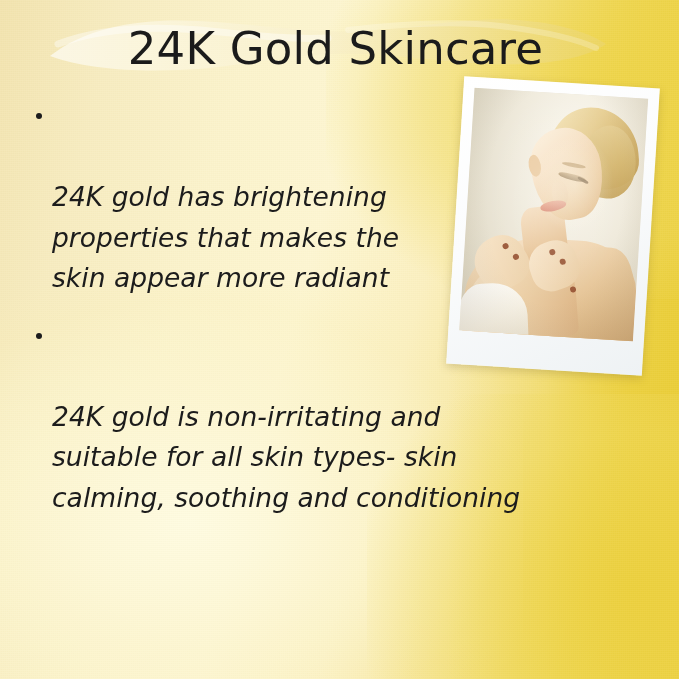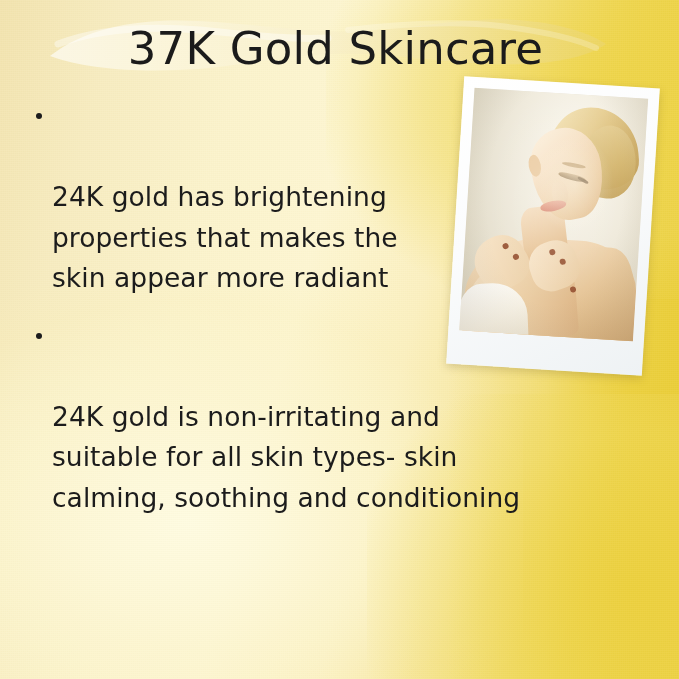--- a/index.html
+++ b/index.html
@@ -134,20 +134,21 @@
   }
   .bullet {
     position: relative;
     padding-left: 22px;
     color: #1c1c1c;
     font-size: 26.5px;
     line-height: 40.5px;
     letter-spacing: 0.05px;
     margin-bottom: 17px;
     white-space: pre-line;
+    font-style: italic;
   }
   .bullet .dot {
     position: absolute;
     left: 6px;
     top: 17px;
     width: 6px;
     height: 6px;
     border-radius: 50%;
     background: #1c1c1c;
   }
@@ -390,21 +391,21 @@
       </linearGradient>
     </defs>
     <path d="M2,52 C40,22 96,14 150,17 C214,20 262,30 318,27
              C372,24 420,12 470,16 C510,19 540,28 558,40
              C536,56 492,62 440,60 C386,58 340,48 286,50
              C228,52 186,64 130,66 C82,68 34,64 2,52 Z" fill="url(#bstroke)"></path>
     <path d="M10,40 C52,24 104,22 152,26 C196,30 236,36 280,34" stroke="#ffffff" stroke-opacity="0.40" stroke-width="7" fill="none" stroke-linecap="round"></path>
     <path d="M300,26 C350,20 404,16 452,22 C492,27 526,34 548,44" stroke="#ffffff" stroke-opacity="0.22" stroke-width="6" fill="none" stroke-linecap="round"></path>
   </svg>
 
-  <div class="title">37K Gold Skincare</div>
+  <div class="title">24K Gold Skincare</div>
 
   <div class="bullets">
 
     <div class="bullet">
       <span class="dot"></span>
       <span>24K gold has brightening
 properties that makes the
 skin appear more radiant</span>
     </div>
 

